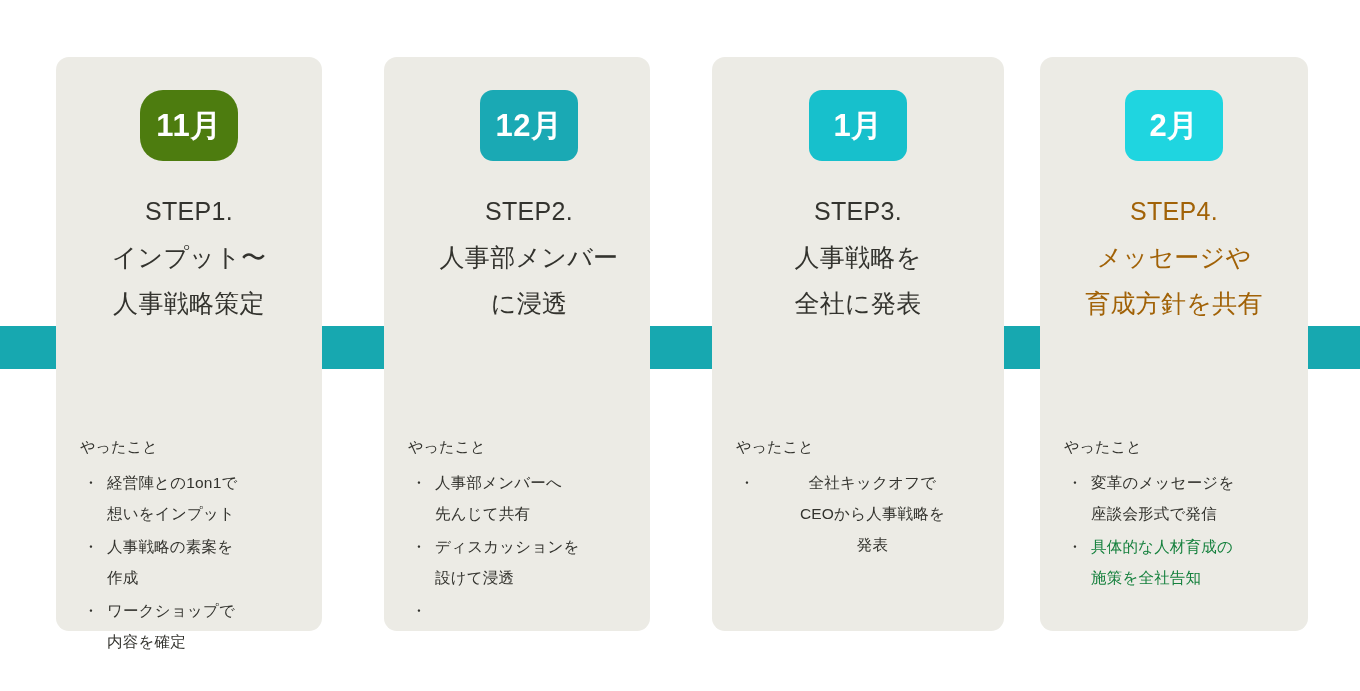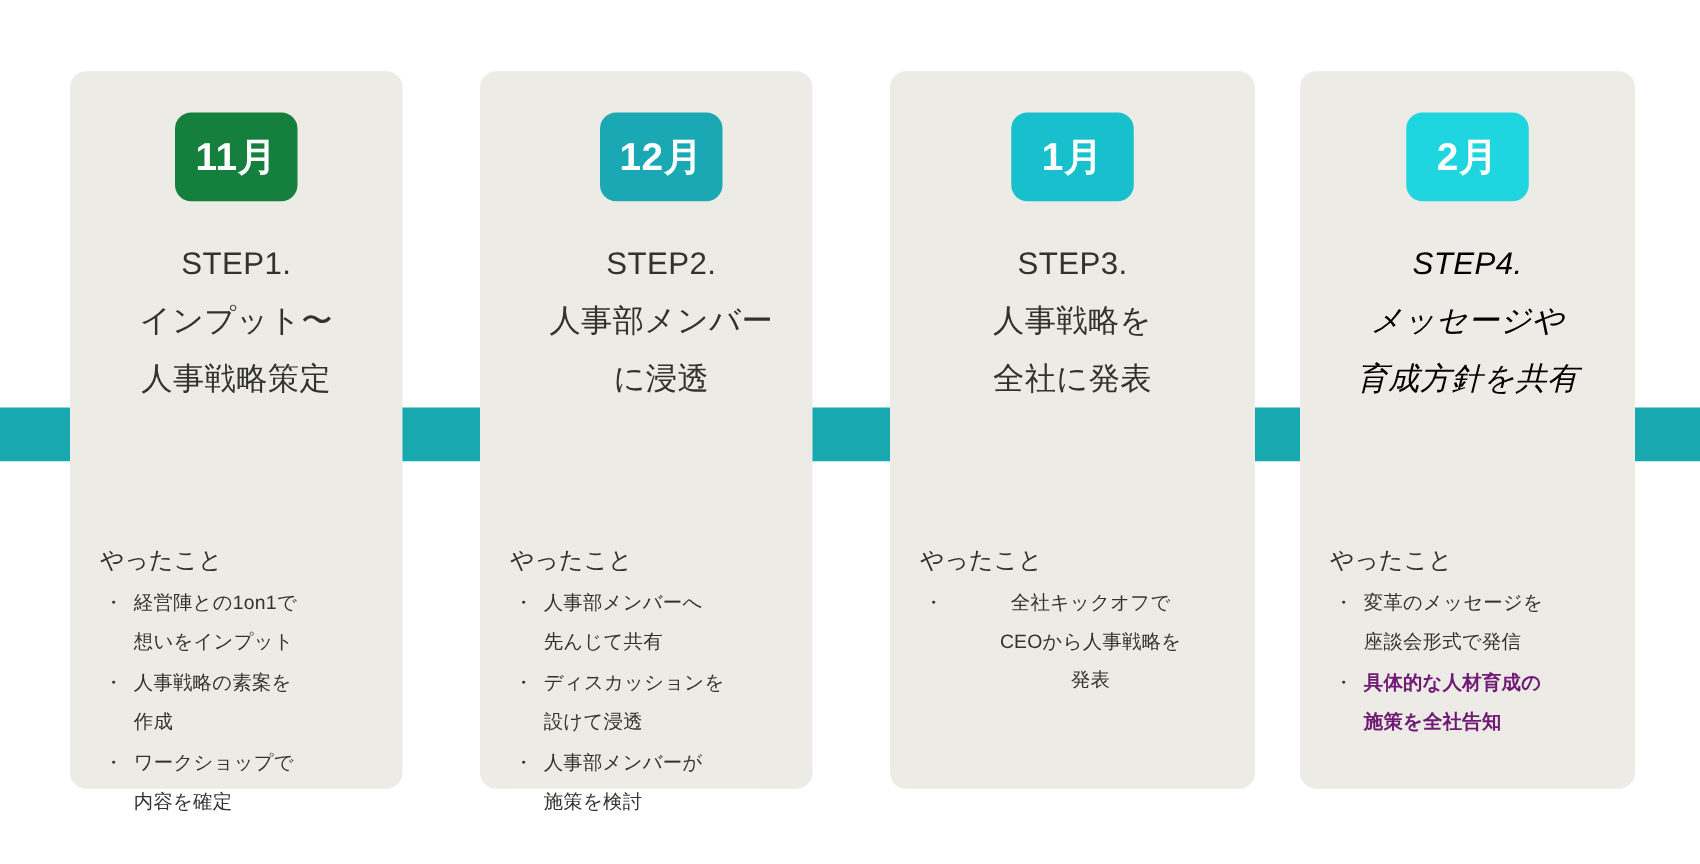--- a/index.html
+++ b/index.html
@@ -78,21 +78,21 @@
     position: absolute;
     top: 381px;
     left: 0;
     right: 0;
     padding: 0 22px 0 24px;
     box-sizing: border-box;
   }
 
   .did-label {
     color: #33332e;
-    font-size: 19px;
+    font-size: 15px;
     line-height: 22px;
     margin-bottom: 7px;
     letter-spacing: 0.2px;
     font-family: Liberation Mono, monospace;
   }
 
   .did-list {
     list-style: none;
     margin: 0;
     padding: 0;
@@ -128,21 +128,21 @@
 <body>
 
 <div id="timeline">
     <div class="connector" style="left: 0px; width: 57px; background: rgb(23, 168, 176);"></div>
     <div class="connector" style="left: 321px; width: 64px; background: rgb(23, 168, 176);"></div>
     <div class="connector" style="left: 649px; width: 64px; background: rgb(23, 168, 176);"></div>
     <div class="connector" style="left: 978px; width: 63px; background: rgb(23, 168, 176);"></div>
     <div class="connector" style="left: 1307px; width: 53px; background: rgb(23, 168, 176);"></div>
     <div class="card" style="left: 56px; width: 266px; background: rgb(236, 235, 229);">
       <div class="card-top">
-        <div class="badge" style="background: #15803d; color: rgb(255, 255, 255);">11月</div>
+        <div class="badge" style="background: #4d7c0f; color: rgb(255, 255, 255); border-radius: 23px;">11月</div>
         <div class="step-title" style="color: rgb(51, 51, 46);">STEP1.
 インプット〜
 人事戦略策定</div>
       </div>
       <div class="card-body">
         <div class="did-label" style="color: rgb(51, 51, 46);">やったこと</div>
         <ul class="did-list">
           <li class="did-item">
             <span class="bullet-dot" style="color: rgb(51, 51, 46);">・</span>
             <span class="did-text" style="color: rgb(51, 51, 46);">経営陣との1on1で
@@ -176,22 +176,20 @@
             <span class="did-text" style="color: rgb(51, 51, 46);">人事部メンバーへ
 先んじて共有</span>
           </li>
           <li class="did-item">
             <span class="bullet-dot" style="color: rgb(51, 51, 46);">・</span>
             <span class="did-text" style="color: rgb(51, 51, 46);">ディスカッションを
 設けて浸透</span>
           </li>
           <li class="did-item">
             <span class="bullet-dot" style="color: rgb(51, 51, 46);">・</span>
-            <span class="did-text" style="color: rgb(51, 51, 46);">人事部メンバーが
-施策を検討</span>
           </li>
         </ul>
       </div>
     </div>
     <div class="card" style="left: 712px; width: 292px; background: rgb(236, 235, 229);">
       <div class="card-top">
         <div class="badge" style="background: rgb(23, 192, 204); color: rgb(255, 255, 255);">1月</div>
         <div class="step-title" style="color: rgb(51, 51, 46);">STEP3.
 人事戦略を
 全社に発表</div>
@@ -204,33 +202,33 @@
             <span class="did-text" style="color: rgb(51, 51, 46); text-align: center;">全社キックオフで
 CEOから人事戦略を
 発表</span>
           </li>
         </ul>
       </div>
     </div>
     <div class="card" style="left: 1040px; width: 268px; background: rgb(236, 235, 229);">
       <div class="card-top">
         <div class="badge" style="background: rgb(31, 213, 224); color: rgb(255, 255, 255);">2月</div>
-        <div class="step-title" style="color: #000000; font-style: italic;">STEP4.
+        <div class="step-title" style="color: #a16207;">STEP4.
 メッセージや
 育成方針を共有</div>
       </div>
       <div class="card-body">
         <div class="did-label" style="color: rgb(51, 51, 46);">やったこと</div>
         <ul class="did-list">
           <li class="did-item">
             <span class="bullet-dot" style="color: rgb(51, 51, 46);">・</span>
             <span class="did-text" style="color: rgb(51, 51, 46);">変革のメッセージを
 座談会形式で発信</span>
           </li>
           <li class="did-item">
             <span class="bullet-dot" style="color: rgb(51, 51, 46);">・</span>
-            <span class="did-text" style="color: #701a75; font-weight: bold;">具体的な人材育成の
+            <span class="did-text" style="color: #15803d;">具体的な人材育成の
 施策を全社告知</span>
           </li>
         </ul>
       </div>
     </div>
   </div>
 
 </body></html>

